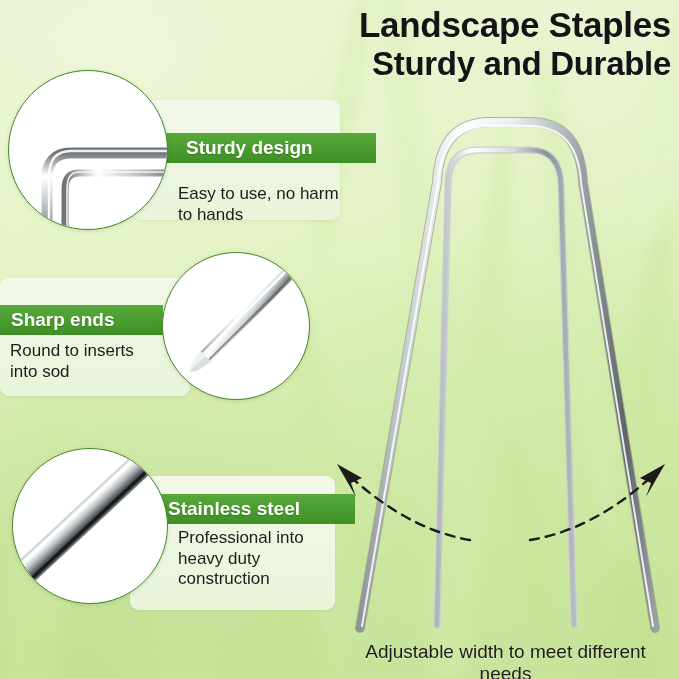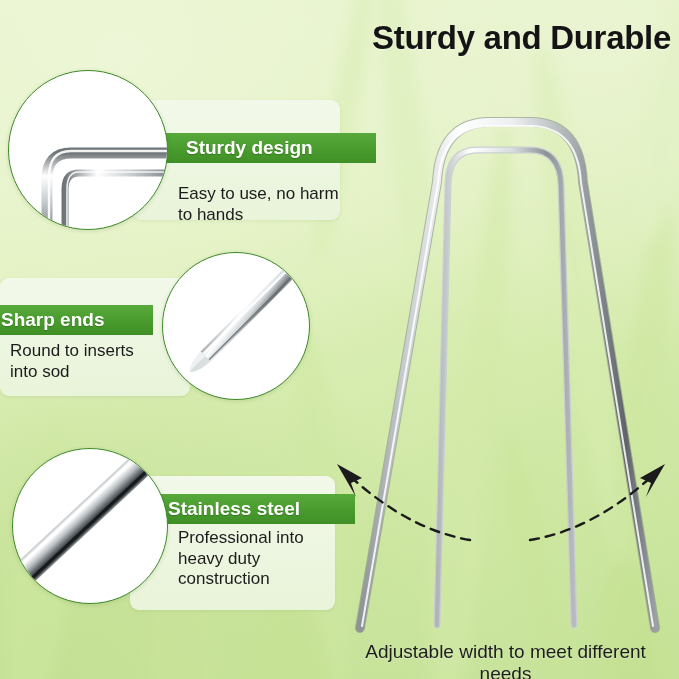--- a/index.html
+++ b/index.html
@@ -19,21 +19,21 @@
   
   .grass{position:absolute;left:0;top:0;width:679px;height:679px;overflow:hidden;}
   .blade{position:absolute;border-radius:50%;filter:blur(7px);opacity:.5;}
   
   .headline{
     position:absolute;right:8px;top:6px;width:420px;text-align:right;
     color:#141414;font-weight:bold;line-height:1.06;
     text-shadow:0 1px 1px rgba(255,255,255,.45);
   }
   .h1{font-size:35px;letter-spacing:-.3px;}
-  .h2{font-size:33px;letter-spacing:-.3px;margin-top:15px;}
+  .h2{font-size:33px;letter-spacing:-.3px;margin-top:4px;}
   
   .card{position:absolute;}
   .panel{
     position:absolute;
     background:linear-gradient(180deg,#f3f9ea 0%,#edf6e0 55%,#e9f4da 100%);
     border-radius:9px;
     box-shadow:0 1px 3px rgba(90,130,60,.13);
   }
   .banner{
     position:absolute;height:30px;
@@ -78,20 +78,21 @@
     <div class="blade" style="left:430px;top:380px;width:52px;height:330px;transform:rotate(4deg);background:#d4eaa9;"></div>
     <div class="blade" style="left:520px;top:430px;width:30px;height:280px;transform:rotate(-11deg);background:#c9e497;"></div>
     <div class="blade" style="left:10px;top:420px;width:60px;height:320px;transform:rotate(6deg);background:#cfe8a1;"></div>
     <div class="blade" style="left:150px;top:560px;width:70px;height:220px;transform:rotate(-4deg);background:#cbe59a;"></div>
     <div class="blade" style="left:240px;top:600px;width:90px;height:180px;transform:rotate(3deg);background:#c6e292;"></div>
     <div class="blade" style="left:600px;top:560px;width:70px;height:200px;transform:rotate(-6deg);background:#c4e18f;"></div>
     <div class="blade" style="left:640px;top:0px;width:50px;height:240px;transform:rotate(8deg);background:#e3f2c6;"></div>
   </div>
 
   <div class="headline">
+    <div class="h1">Landscape Staples</div>
     <div class="h2">Sturdy and Durable</div>
   </div>
 
   <svg class="staple" viewBox="0 0 679 679">
     <defs>
       <linearGradient id="chrome" x1="0" y1="0" x2="1" y2="0">
         <stop offset="0%" stop-color="#8e9396"></stop>
         <stop offset="14%" stop-color="#c3c9cc"></stop>
         <stop offset="34%" stop-color="#ffffff"></stop>
         <stop offset="52%" stop-color="#eceeef"></stop>
@@ -154,21 +155,21 @@
         <path d="M 158 80 L 62 80 Q 40 80 40 106 L 40 158" fill="none" stroke="#ffffff" stroke-width="2.4" opacity=".9"></path>
 
         <path d="M 158 102 L 70 102 Q 56 102 56 118 L 56 158" fill="none" stroke="url(#rg1v)" stroke-width="7"></path>
         <path d="M 158 101 L 70 101 Q 58 101 58 118 L 58 158" fill="none" stroke="#ffffff" stroke-width="1.6" opacity=".85"></path>
       </svg>
     </div>
   </div>
 
   <div class="card">
     <div class="panel" style="left:0px;top:278px;width:190px;height:118px;"></div>
-    <div class="banner" style="left:0px;top:305px;width:152px;padding-left:1px;">
+    <div class="banner" style="left:0px;top:305px;width:152px;padding-left:11px;">
       <span>Sharp ends</span>
     </div>
     <div class="desc" style="left:10px;top:341px;width:152px;">Round to inserts into sod</div>
 
     <div class="circle" style="left:162px;top:252px;width:146px;height:146px;">
       <svg viewBox="0 0 146 146" width="146" height="146">
         <defs>
           <linearGradient id="rg2" x1="0" y1="0" x2="1" y2="1">
             <stop offset="0%" stop-color="#9aa0a3"></stop>
             <stop offset="25%" stop-color="#ffffff"></stop>

